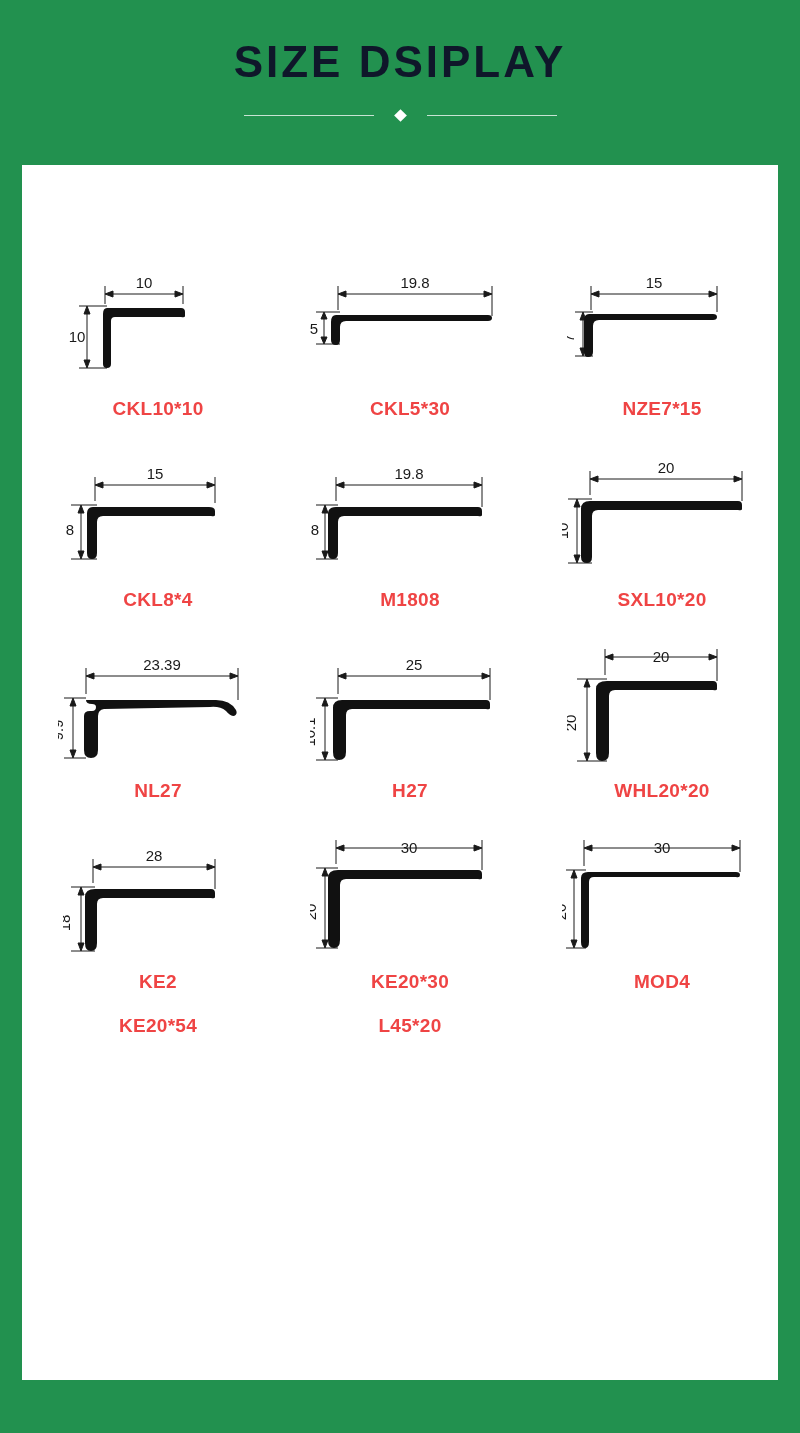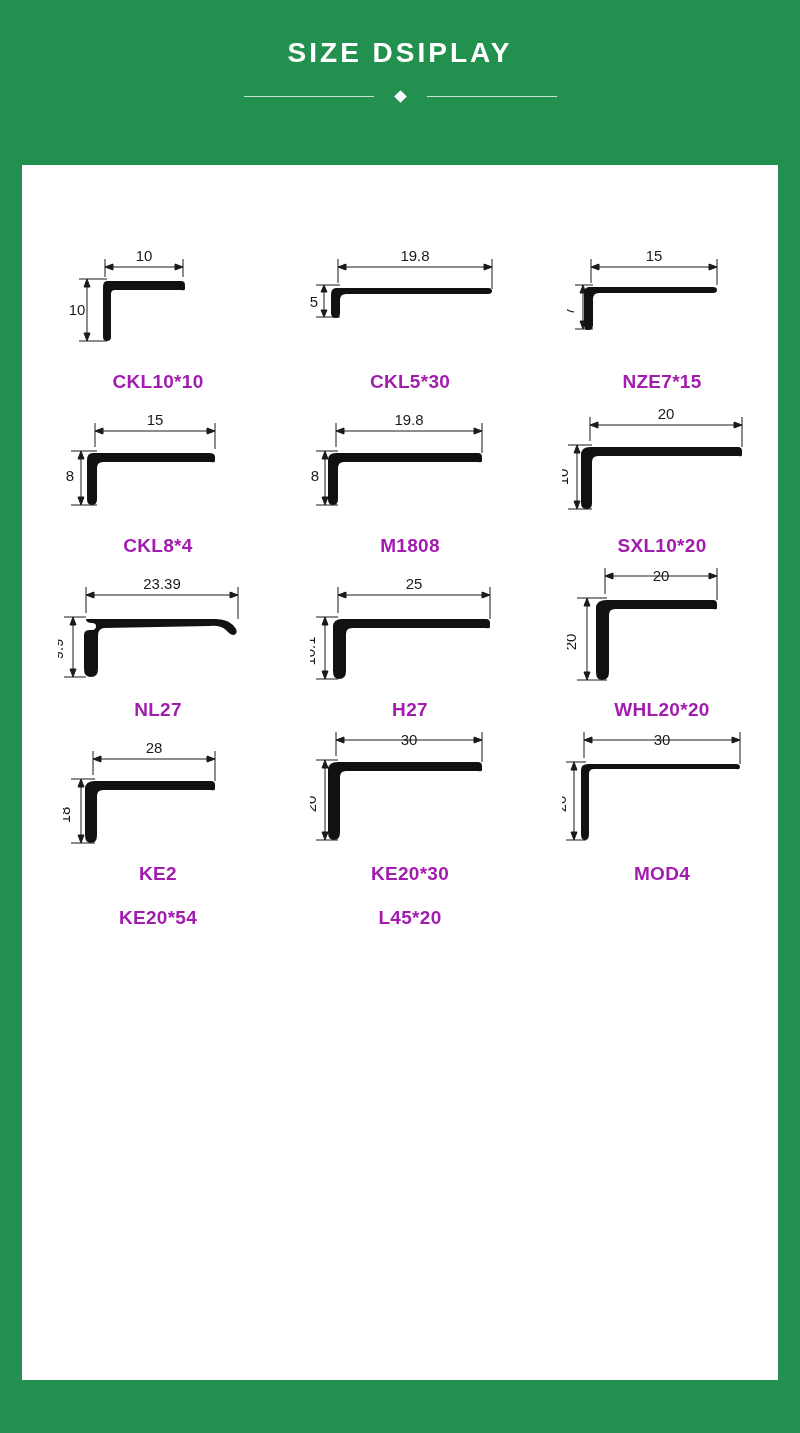--- a/index.html
+++ b/index.html
@@ -17,22 +17,22 @@
     position: relative;
     width: 800px;
     height: 1433px;
     background: #22914f;
   }
   .header {
     padding-top: 36px;
     text-align: center;
   }
   .title {
-    color: #ffffff;
-    font-size: 28px;
+    color: #0f172a;
+    font-size: 44px;
     font-weight: bold;
     letter-spacing: 3px;
     margin: 0;
     line-height: 1.2;
   }
   .divider {
     display: flex;
     align-items: center;
     justify-content: center;
     margin-top: 22px;
@@ -70,23 +70,24 @@
     margin-bottom: 16px;
     display: flex;
     flex-direction: column;
     align-items: center;
   }
   .fig {
     height: 120px;
     display: flex;
     align-items: center;
     justify-content: center;
+    margin-top: 27px;
   }
   .label {
-    color: #a21caf;
+    color: #ef4444;
     font-size: 19px;
     font-weight: bold;
     margin-top: 6px;
     letter-spacing: 0.3px;
   }
   svg { display: block; }
   .dimtxt {
     font-family: "Liberation Sans", sans-serif;
     font-size: 15px;
     fill: #1a1a1a;

